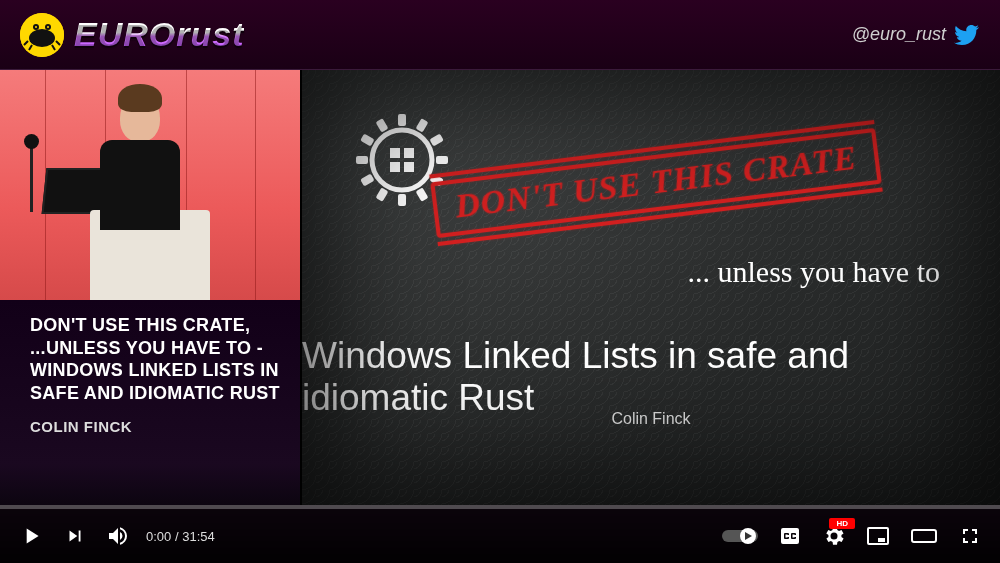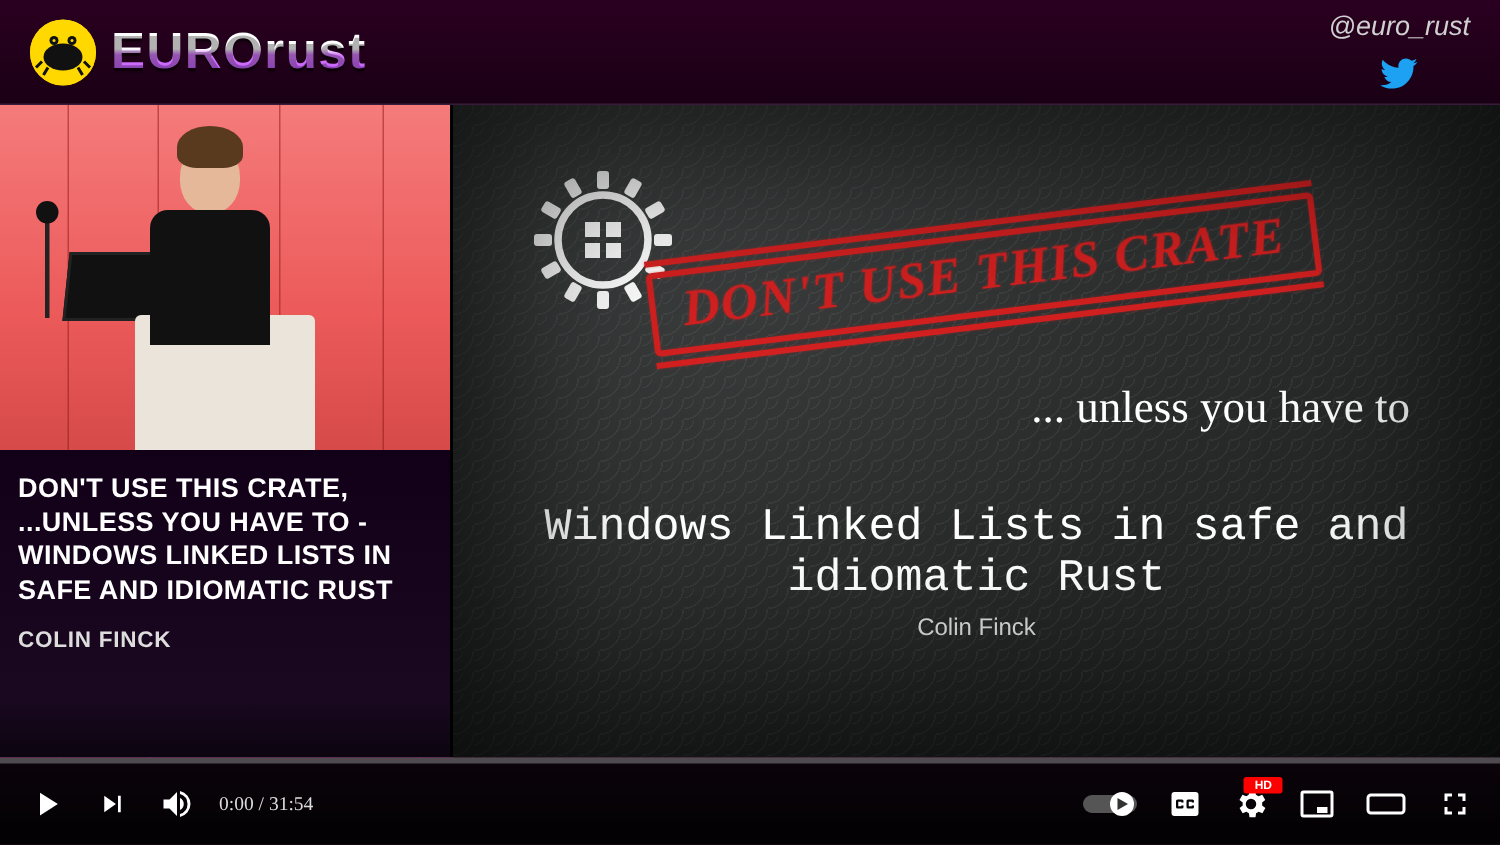--- a/index.html
+++ b/index.html
@@ -20,29 +20,29 @@
     padding: 0 20px;
     border-bottom: 1px solid #3a1a3a;
   }
   .logo-block { display: flex; align-items: center; gap: 10px; }
   .crab-badge {
     width: 44px; height: 44px; border-radius: 50%;
     background: #ffd800; position: relative;
   }
   .crab-badge svg { position:absolute; inset:0; }
   .logo-text {
-    font-size: 34px; font-weight: 900; 
+    font-size: 34px; font-weight: 900; font-style: italic;
     letter-spacing: 1px;
     background: linear-gradient(180deg,#fff 0%,#fff 45%,#d87bff 55%,#b84bff 100%);
     -webkit-background-clip: text; background-clip: text;
     -webkit-text-fill-color: transparent; color: transparent;
     text-shadow: 0 2px 0 rgba(0,0,0,.3);
     filter: drop-shadow(0 2px 0 rgba(0,0,0,.35));
   }
-  .social { margin-left: auto; display: flex; align-items:center; gap:8px;flex-direction:column; }
+  .social { margin-left: auto; display: flex; align-items:center; gap:8px; }
   .handle { color:#d0d0d0; font-size:18px; font-style:italic; }
   .twitter-icon { width:26px; height:26px; fill:#1da1f2; }
 
   .content {
     position: absolute; top:70px; left:0; right:0; bottom:58px;
     display:flex;
   }
   .left-col {
     width: 300px;
     display:flex; flex-direction:column;
@@ -70,21 +70,21 @@
   .mic::after{content:"";position:absolute;top:-8px;left:-6px;width:15px;height:15px;border-radius:50%;background:#111;}
   .person {
     position:absolute; bottom:70px; left:120px;
   }
   .person .head{width:40px;height:48px;background:#e6b89a;border-radius:50% 50% 45% 45%;}
   .person .hair{position:absolute;top:-10px;left:-2px;width:44px;height:28px;background:#5a3a1f;border-radius:50% 50% 30% 30%;}
   .person .torso{width:80px;height:90px;background:#111;margin-top:-2px;margin-left:-20px;border-radius:12px 12px 0 0;}
   .curtain-fold{position:absolute;top:0;bottom:0;width:1px;background:rgba(140,20,20,.5);}
 
   .session-meta {
-    flex:1; padding:14px 18px 10px 12px; color:#fff;
+    flex:1; padding:14px 18px 10px 30px; color:#fff;
     background: linear-gradient(180deg,#120018 0%, #1a0820 80%, transparent 100%);
   }
   .talk-title { font-size:18px; font-weight:800; line-height:1.25; letter-spacing:.3px; }
   .speaker-name { margin-top:14px; font-size:15px; font-weight:700; color:#ddd; letter-spacing:.5px;}
 
   .slide {
     flex:1; position:relative;
     background:
       radial-gradient(circle at 30% 30%, rgba(255,255,255,.04), transparent 50%),
       repeating-radial-gradient(circle at 0 0, transparent 0 6px, rgba(255,255,255,.05) 6px 7px),
@@ -114,22 +114,22 @@
   .stamp::before,.stamp::after{
     content:""; position:absolute; left:-4px; right:-4px; height:4px; background:#d32020;
   }
   .stamp::before{top:-12px;} .stamp::after{bottom:-12px;}
   .unless {
     position:absolute; top:185px; right:60px;
     font-family: 'Brush Script MT','Segoe Script',cursive;
     font-size:30px;
   }
   .slide-main-title{
-    position:absolute; top:265px; left:0; right:0; text-align:center;
-    font-size:30px; font-weight:300;font-family:Liberation Mono, monospace;
+    position:absolute; top:265px; left:0; right:0; 
+    font-size:37px; font-weight:300;
   }
   .slide-author{
     position:absolute; top:340px; left:0; right:0; text-align:center;
     font-size:16px; color:#ddd;
   }
 
   
   .grid-floor {
     position:absolute; left:0; right:0; bottom:58px; height:95px;
     background:
@@ -156,21 +156,21 @@
     position:absolute; top:0; left:0; right:0; height:4px;
     background: rgba(255,255,255,.28);
   }
   .progress .fill{height:100%; width:0%; background:#f00;}
   .controls {
     position:absolute; top:4px; left:0; right:0; bottom:0;
     display:flex; align-items:center; padding:0 18px; gap:20px;
   }
   .ctrl { display:flex; align-items:center; cursor:pointer; }
   .ctrl svg { fill:#fff; display:block; }
-  .time { font-size:13px; color:#ddd; margin-left:-4px;font-family:Liberation Serif, serif;}
+  .time { font-size:13px; color:#ddd; margin-left:-4px;}
   .spacer { flex:1; }
   .hd-badge {
     position:absolute; top:-6px; right:-9px;
     background:#f00; color:#fff; font-size:8px;
     padding:1px 7px; border-radius:2px; font-weight:700;
   }
   .settings-wrap{position:relative;}
 </style>
 </head>
 <body>

